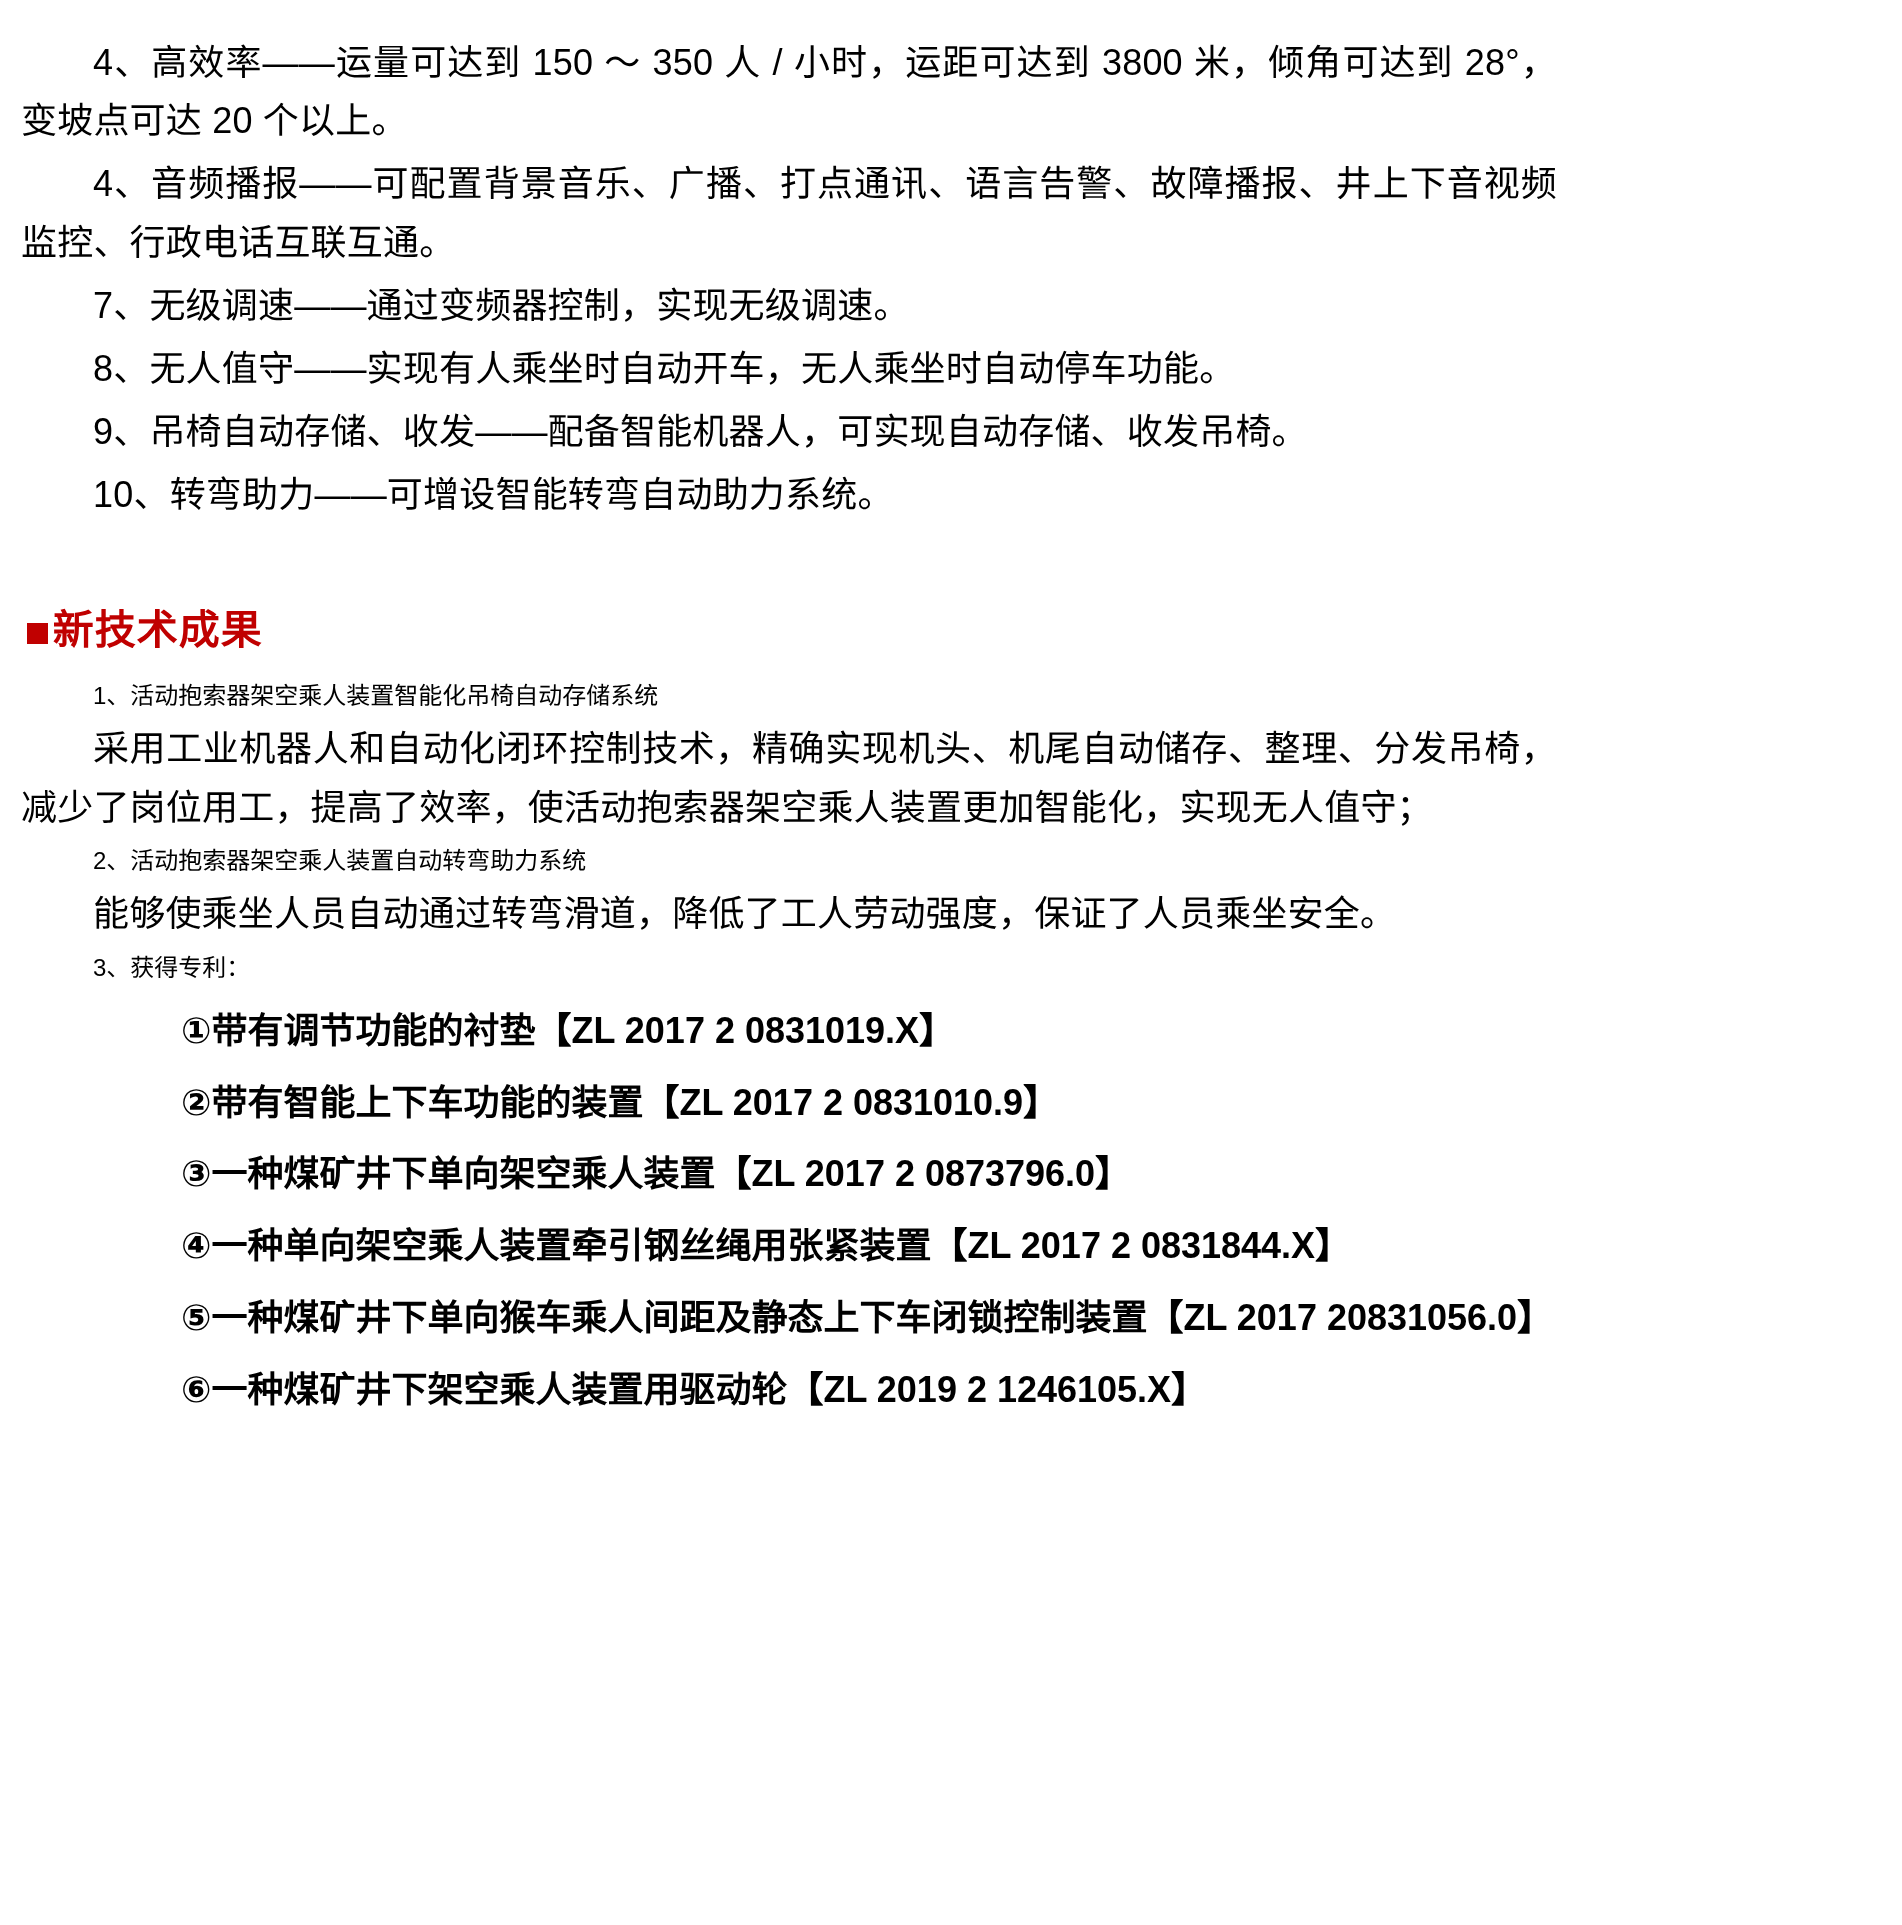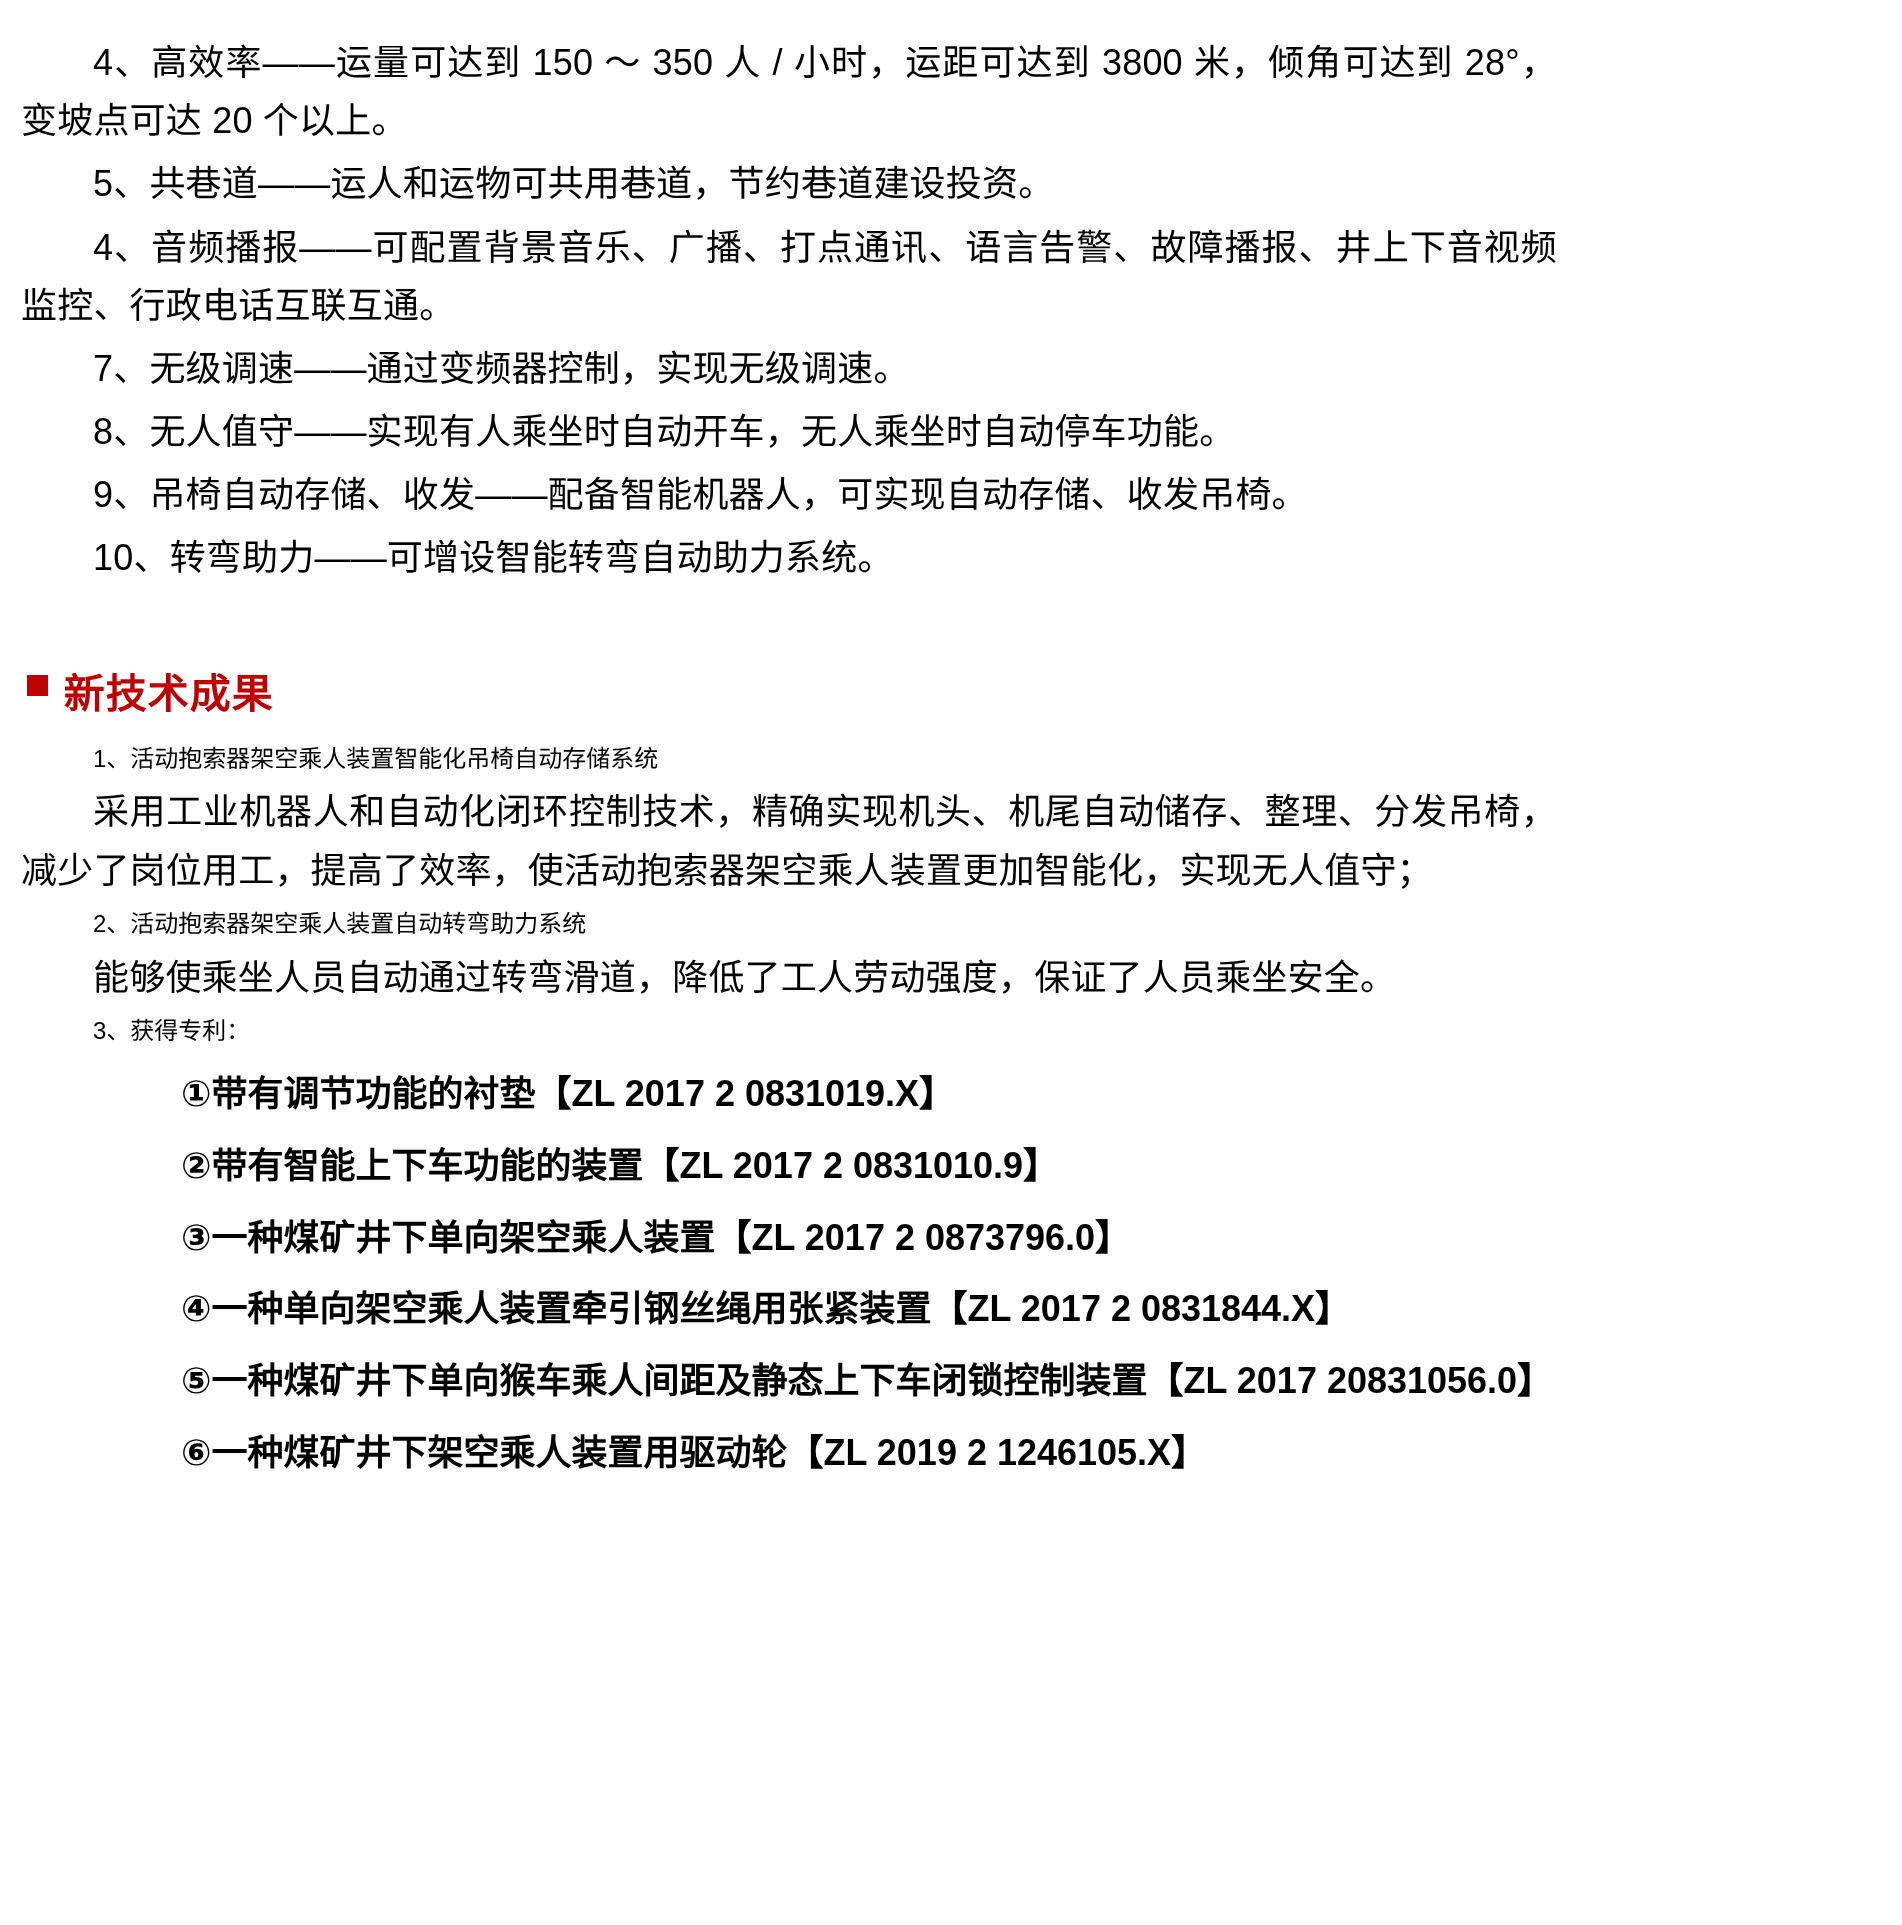--- a/index.html
+++ b/index.html
@@ -26,21 +26,22 @@
     line-height: 1.62;
     letter-spacing: 0.2px;
     margin: 0 0 4.8px 0;
     text-indent: 72px;
     text-align: justify;
     text-justify: inter-ideograph;
     word-break: break-all;
   }
   .section-heading {
     display: flex;
-    gap: 16px;
+    align-items: center;
+    gap: 5px;
     margin: 82px 0 21px 0;
     padding-left: 5.7px;
   }
   .section-heading .bullet-square {
     width: 21px;
     height: 21px;
     background: #c00000;
     display: inline-block;
     flex: 0 0 auto;
     margin-top: 5.7px;
@@ -69,21 +70,20 @@
   .list-block { margin-top: 0; }
   .patent-block { margin-top: 13.3px; font-weight: bold; }
 </style>
 </head>
 <body>
 
 <div class="page">
 
   <div class="list-block">
     <p class="para">4、高效率——运量可达到 150 ～ 350 人 / 小时，运距可达到 3800 米，倾角可达到 28°，变坡点可达 20 个以上。</p>
-    <p class="para">5、共巷道——运人和运物可共用巷道，节约巷道建设投资。</p>
     <p class="para">4、音频播报——可配置背景音乐、广播、打点通讯、语言告警、故障播报、井上下音视频监控、行政电话互联互通。</p>
     <p class="para">7、无级调速——通过变频器控制，实现无级调速。</p>
     <p class="para">8、无人值守——实现有人乘坐时自动开车，无人乘坐时自动停车功能。</p>
     <p class="para">9、吊椅自动存储、收发——配备智能机器人，可实现自动存储、收发吊椅。</p>
     <p class="para">10、转弯助力——可增设智能转弯自动助力系统。</p>
   </div>
 
   <div class="section-heading">
     <span class="bullet-square"></span>
     <span class="heading-text">新技术成果</span>

